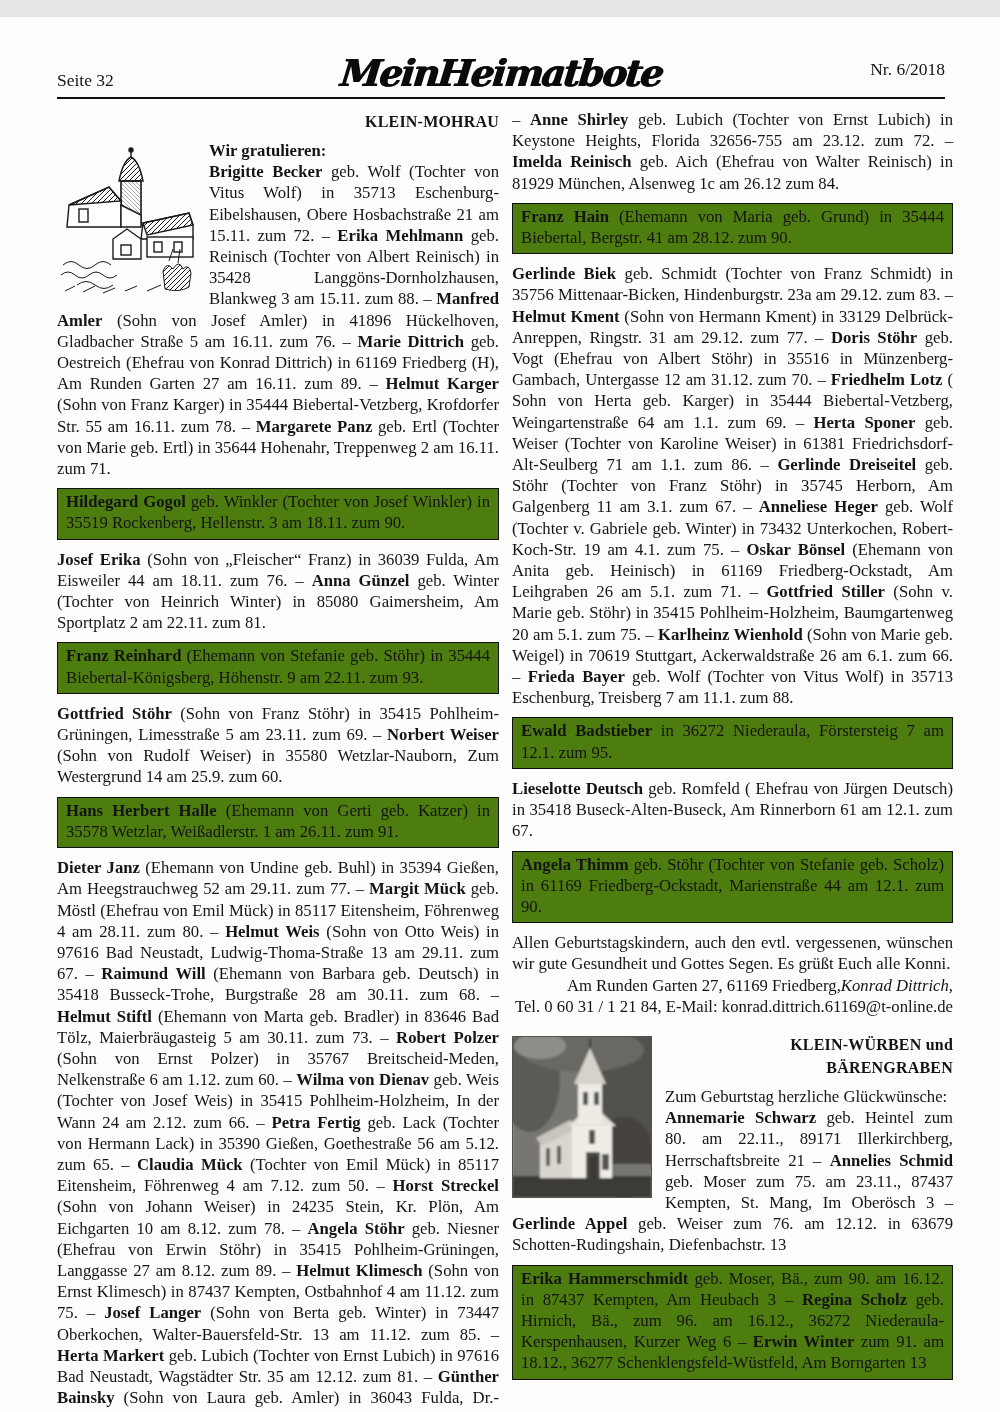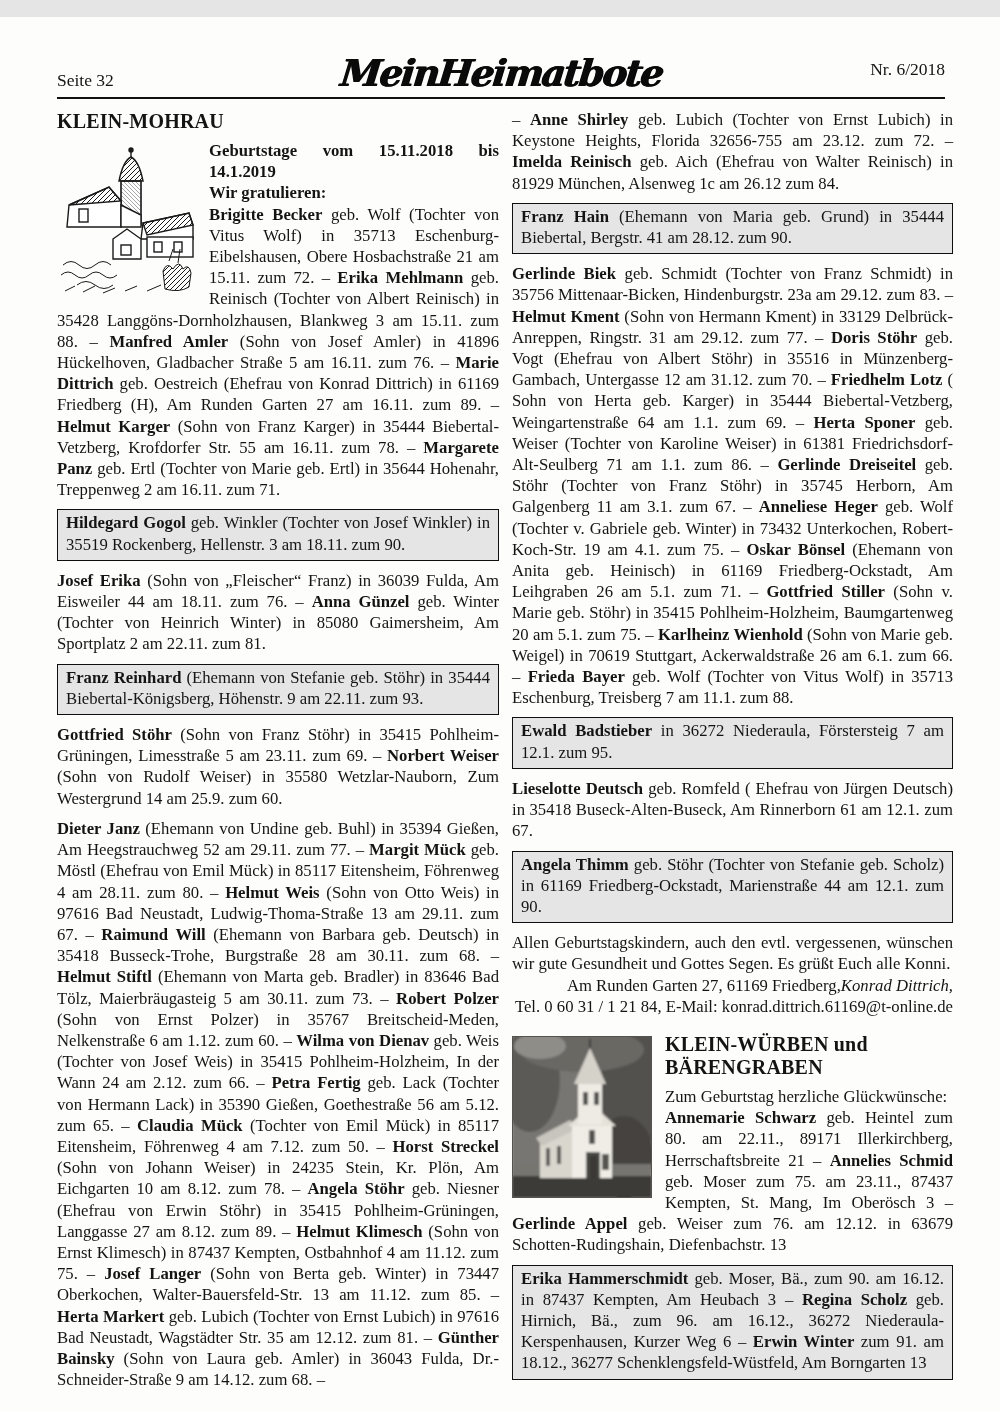--- a/index.html
+++ b/index.html
@@ -10,26 +10,26 @@
   .page-num{position:absolute;left:0;bottom:6px;font-size:17.5px;}
   .issue-num{position:absolute;right:0;bottom:17px;font-size:17.5px;}
   .masthead{position:absolute;left:50%;transform:translateX(-50%) skewX(-6deg);bottom:2px;
             font-family:"DejaVu Serif",serif;font-weight:bold;font-style:italic;
             font-size:37px;letter-spacing:-2px;color:#0a0a0a;
             text-shadow:1.2px 0 0 #0a0a0a, .6px .4px 0 #0a0a0a;white-space:nowrap;}
   
   .col{position:absolute;top:92px;width:442px;font-size:16.7px;line-height:21.2px;text-align:justify;}
   .col-left{left:57px;}
   .col-right{left:512px;width:441px;}
-  .sec-heading{font-weight:bold;font-size:20px;text-align:left;margin:1px 0 7px;letter-spacing:.2px;line-height:23px;}
+  .sec-heading{font-weight:bold;font-size:16px;text-align:right;margin:1px 0 7px;letter-spacing:.2px;line-height:23px;}
   .para{margin:0 0 9px;}
   .para.tight{margin:0;}
   .para.mt{margin-top:16px;}
   .para.align-right{text-align:right;}
-  .gray-box{border:1.5px solid #0f0f0f;background:#e5e5e5;padding:2px 8px 5px;margin:9px 0;}
+  .gray-box{border:1.5px solid #0f0f0f;background:#4d7c0f;padding:2px 8px 5px;margin:9px 0;}
   .b{font-weight:bold;}
   .i{text-align:center;}
   .fr{float:right;font-style:italic;}
   .img-float{float:left;margin:3px 10px 3px 0;line-height:0;}
   .img-float.church-photo{margin-right:13px;}
 </style>
 </head>
 <body>
 
 <div class="page">
@@ -72,27 +72,28 @@
     </g>
     <g stroke="#1a1a1a" fill="none" stroke-width="1">
       <path d="M6,122 q8,-7 16,0 t16,0 t16,0"></path>
       <path d="M4,132 q7,-6 14,0 t14,0 t14,0 t14,0"></path>
       <path d="M20,142 q9,-7 18,0 t18,0"></path>
       <path d="M8,148 l10,-5 M26,149 l12,-6 M46,150 l12,-5 M68,148 l12,-5 M90,148 l14,-6"></path>
       <path d="M106,128 q4,-10 10,-2 q6,-10 10,0 q6,-6 8,4 l-2,14 q-10,6 -24,2 Z" fill="url(#hat)"></path>
       <path d="M112,118 l4,-12 M121,120 l2,-14"></path>
     </g>
   </svg>
-</span><span class="b">Geburtstage vom 15.11.2018 bis 14.1.2019</span></div>
+</span></div>
       <div class="para tight"><span class="b">Wir gratulieren:</span></div>
       <div class="para tight"><span class="b">Brigitte Becker</span><span> geb. Wolf (Tochter von Vitus Wolf) in 35713 Eschenburg-Eibelshausen, Obere Hosbachstraße 21 am 15.11. zum 72. – </span><span class="b">Erika Mehlmann</span><span> geb. Reinisch (Tochter von Albert Reinisch) in 35428 Langgöns-Dornholzhausen, Blankweg 3 am 15.11. zum 88. – </span><span class="b">Manfred Amler</span><span> (Sohn von Josef Amler) in 41896 Hückelhoven, Gladbacher Straße 5 am 16.11. zum 76. – </span><span class="b">Marie Dittrich</span><span> geb. Oestreich (Ehefrau von Konrad Dittrich) in 61169 Friedberg (H), Am Runden Garten 27 am 16.11. zum 89. – </span><span class="b">Helmut Karger</span><span> (Sohn von Franz Karger) in 35444 Biebertal-Vetzberg, Krofdorfer Str. 55 am 16.11. zum 78. – </span><span class="b">Margarete Panz</span><span> geb. Ertl (Tochter von Marie geb. Ertl) in 35644 Hohenahr, Treppenweg 2 am 16.11. zum 71.</span></div>
       <div class="gray-box"><span class="b">Hildegard Gogol</span><span> geb. Winkler (Tochter von Josef Winkler) in 35519 Rockenberg, Hellenstr. 3 am 18.11. zum 90.</span></div>
       <div class="para"><span class="b">Josef Erika</span><span> (Sohn von „Fleischer“ Franz) in 36039 Fulda, Am Eisweiler 44 am 18.11. zum 76. – </span><span class="b">Anna Günzel</span><span> geb. Winter (Tochter von Heinrich Winter) in 85080 Gaimersheim, Am Sportplatz 2 am 22.11. zum 81.</span></div>
       <div class="gray-box"><span class="b">Franz Reinhard</span><span> (Ehemann von Stefanie geb. Stöhr) in 35444 Biebertal-Königsberg, Höhenstr. 9 am 22.11. zum 93.</span></div>
       <div class="para"><span class="b">Gottfried Stöhr</span><span> (Sohn von Franz Stöhr) in 35415 Pohlheim-Grüningen, Limesstraße 5 am 23.11. zum 69. – </span><span class="b">Norbert Weiser</span><span> (Sohn von Rudolf Weiser) in 35580 Wetzlar-Nauborn, Zum Westergrund 14 am 25.9. zum 60.</span></div>
+      <div class="gray-box"><span class="b">Hans Herbert Halle</span><span> (Ehemann von Gerti geb. Katzer) in 35578 Wetzlar, Weißadlerstr. 1 am 26.11. zum 91.</span></div>
       <div class="para"><span class="b">Dieter Janz</span><span> (Ehemann von Undine geb. Buhl) in 35394 Gießen, Am Heegstrauchweg 52 am 29.11. zum 77. – </span><span class="b">Margit Mück</span><span> geb. Möstl (Ehefrau von Emil Mück) in 85117 Eitensheim, Föhrenweg 4 am 28.11. zum 80. – </span><span class="b">Helmut Weis</span><span> (Sohn von Otto Weis) in 97616 Bad Neustadt, Ludwig-Thoma-Straße 13 am 29.11. zum 67. – </span><span class="b">Raimund Will</span><span> (Ehemann von Barbara geb. Deutsch) in 35418 Busseck-Trohe, Burgstraße 28 am 30.11. zum 68. – </span><span class="b">Helmut Stiftl</span><span> (Ehemann von Marta geb. Bradler) in 83646 Bad Tölz, Maierbräugasteig 5 am 30.11. zum 73. – </span><span class="b">Robert Polzer</span><span> (Sohn von Ernst Polzer) in 35767 Breitscheid-Meden, Nelkenstraße 6 am 1.12. zum 60. – </span><span class="b">Wilma von Dienav</span><span> geb. Weis (Tochter von Josef Weis) in 35415 Pohlheim-Holzheim, In der Wann 24 am 2.12. zum 66. – </span><span class="b">Petra Fertig</span><span> geb. Lack (Tochter von Hermann Lack) in 35390 Gießen, Goethestraße 56 am 5.12. zum 65. – </span><span class="b">Claudia Mück</span><span> (Tochter von Emil Mück) in 85117 Eitensheim, Föhrenweg 4 am 7.12. zum 50. – </span><span class="b">Horst Streckel</span><span> (Sohn von Johann Weiser) in 24235 Stein, Kr. Plön, Am Eichgarten 10 am 8.12. zum 78. – </span><span class="b">Angela Stöhr</span><span> geb. Niesner (Ehefrau von Erwin Stöhr) in 35415 Pohlheim-Grüningen, Langgasse 27 am 8.12. zum 89. – </span><span class="b">Helmut Klimesch</span><span> (Sohn von Ernst Klimesch) in 87437 Kempten, Ostbahnhof 4 am 11.12. zum 75. – </span><span class="b">Josef Langer</span><span> (Sohn von Berta geb. Winter) in 73447 Oberkochen, Walter-Bauersfeld-Str. 13 am 11.12. zum 85. – </span><span class="b">Herta Markert</span><span> geb. Lubich (Tochter von Ernst Lubich) in 97616 Bad Neustadt, Wagstädter Str. 35 am 12.12. zum 81. – </span><span class="b">Günther Bainsky</span><span> (Sohn von Laura geb. Amler) in 36043 Fulda, Dr.-Schneider-Straße 9 am 14.12. zum 68. – </span></div>
     </div>
 
   <div class="col col-right">
     <div>
         <div class="para"><span>– </span><span class="b">Anne Shirley</span><span> geb. Lubich (Tochter von Ernst Lubich) in Keystone Heights, Florida 32656-755 am 23.12. zum 72. – </span><span class="b">Imelda Reinisch</span><span> geb. Aich (Ehefrau von Walter Reinisch) in 81929 München, Alsenweg 1c am 26.12 zum 84.</span></div>
         <div class="gray-box"><span class="b">Franz Hain</span><span> (Ehemann von Maria geb. Grund) in 35444 Biebertal, Bergstr. 41 am 28.12. zum 90.</span></div>
         <div class="para"><span class="b">Gerlinde Biek</span><span> geb. Schmidt (Tochter von Franz Schmidt) in 35756 Mittenaar-Bicken, Hindenburgstr. 23a am 29.12. zum 83. – </span><span class="b">Helmut Kment</span><span> (Sohn von Hermann Kment) in 33129 Delbrück-Anreppen, Ringstr. 31 am 29.12. zum 77. – </span><span class="b">Doris Stöhr</span><span> geb. Vogt (Ehefrau von Albert Stöhr) in 35516 in Münzenberg-Gambach, Untergasse 12 am 31.12. zum 70. – </span><span class="b">Friedhelm Lotz</span><span> ( Sohn von Herta geb. Karger) in 35444 Biebertal-Vetzberg, Weingartenstraße 64 am 1.1. zum 69. – </span><span class="b">Herta Sponer</span><span> geb. Weiser (Tochter von Karoline Weiser) in 61381 Friedrichsdorf-Alt-Seulberg 71 am 1.1. zum 86. – </span><span class="b">Gerlinde Dreiseitel</span><span> geb. Stöhr (Tochter von Franz Stöhr) in 35745 Herborn, Am Galgenberg 11 am 3.1. zum 67. – </span><span class="b">Anneliese Heger</span><span> geb. Wolf (Tochter v. Gabriele geb. Winter) in 73432 Unterkochen, Robert-Koch-Str. 19 am 4.1. zum 75. – </span><span class="b">Oskar Bönsel</span><span> (Ehemann von Anita geb. Heinisch) in 61169 Friedberg-Ockstadt, Am Leihgraben 26 am 5.1. zum 71. – </span><span class="b">Gottfried Stiller</span><span> (Sohn v. Marie geb. Stöhr) in 35415 Pohlheim-Holzheim, Baumgartenweg 20 am 5.1. zum 75. – </span><span class="b">Karlheinz Wienhold</span><span> (Sohn von Marie geb. Weigel) in 70619 Stuttgart, Ackerwaldstraße 26 am 6.1. zum 66. – </span><span class="b">Frieda Bayer</span><span> geb. Wolf (Tochter von Vitus Wolf) in 35713 Eschenburg, Treisberg 7 am 11.1. zum 88.</span></div>
         <div class="gray-box"><span class="b">Ewald Badstieber</span><span> in 36272 Niederaula, Förstersteig 7 am 12.1. zum 95.</span></div>
         <div class="para"><span class="b">Lieselotte Deutsch</span><span> geb. Romfeld ( Ehefrau von Jürgen Deutsch) in 35418 Buseck-Alten-Buseck, Am Rinnerborn 61 am 12.1. zum 67.</span></div>

